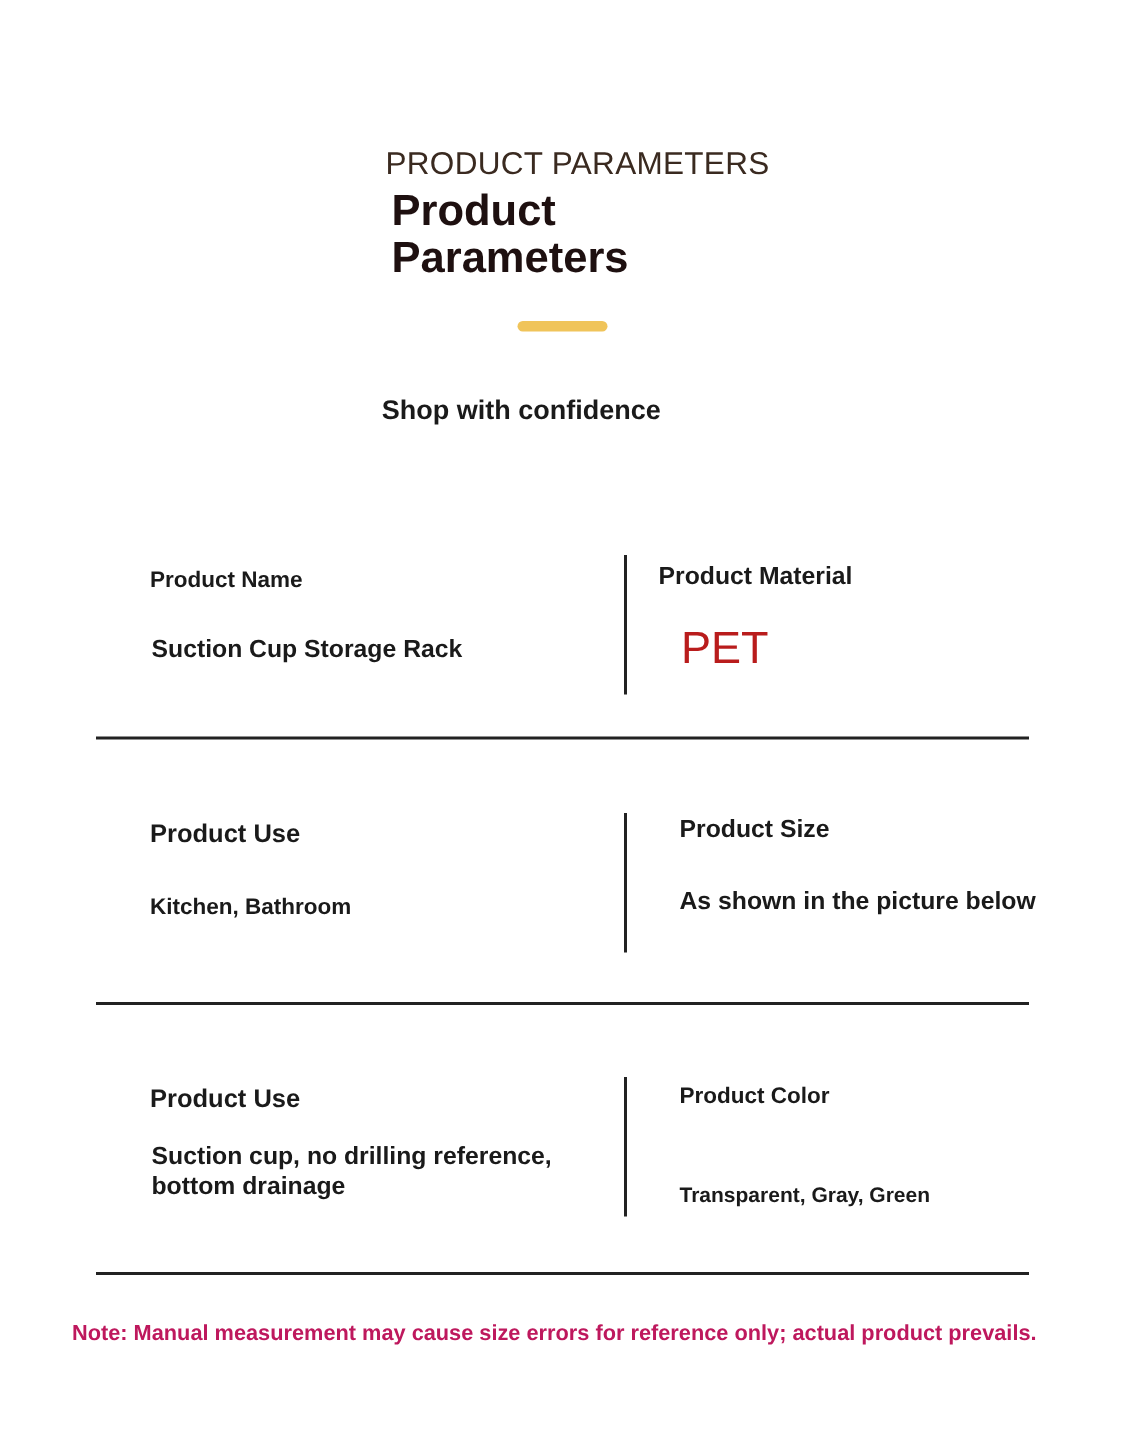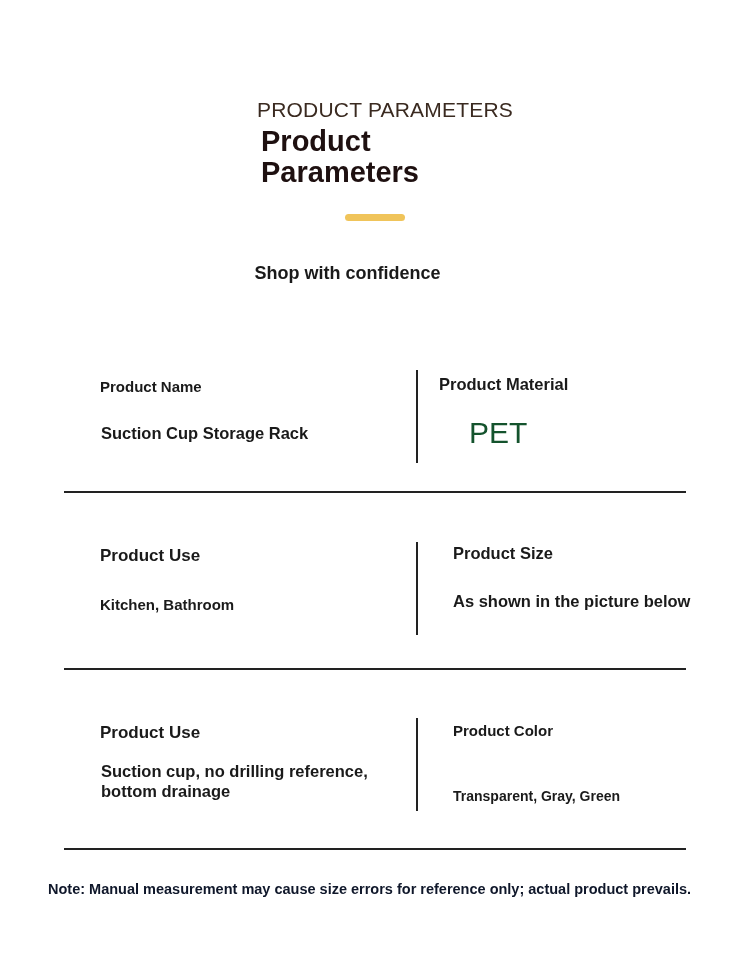--- a/index.html
+++ b/index.html
@@ -5,38 +5,38 @@
   html, body { margin:0; padding:0; background:#ffffff; }
   body { width:750px; height:969px; position:relative; overflow:hidden; font-family:"Liberation Sans", sans-serif; color:#111; }
   .abs { position:absolute; }
   .eyebrow { left:257px; top:98px; font-size:21px; color:#3a2a20; letter-spacing:0.2px; white-space:nowrap; }
   .title { left:249px; top:126px; font-size:29px; font-weight:bold; color:#1e1010; line-height:31px; width:260px;margin-left:12px; }
   .accent { left:345px; top:214px; width:60px; height:7px; border-radius:4px; background:#f0c45a; }
   .subtitle { left:13px; width:669px; top:243px; text-align:center; font-size:18px; font-weight:bold; color:#1a1a1a;margin-top:20px; }
   .label { font-weight:bold; color:#1a1a1a; white-space:nowrap; }
   .vdiv { width:2px; background:#222; }
   .hdiv { left:64px; width:622px; height:2px; background:#222; }
-  .note { left:48px; top:881px; font-size:14.5px; font-weight:bold; color:#0f172a; white-space:nowrap; }
+  .note { left:48px; top:881px; font-size:14.5px; font-weight:bold; color:#be185d; white-space:nowrap; }
 </style>
 </head>
 <body>
 
 <div class="abs eyebrow">PRODUCT PARAMETERS</div>
 <div class="abs title">
   <div>Product</div>
   <div>Parameters</div>
 </div>
 <div class="abs accent"></div>
 <div class="abs subtitle">Shop with confidence</div>
 
 <div class="abs label" style="left:100px;top:378px;font-size:15px;text-align:center;">Product Name</div>
 <div class="abs label" style="left:101px;top:424px;font-size:16.5px;">Suction Cup Storage Rack</div>
 <div class="abs vdiv" style="left:416px;top:370px;height:93px;"></div>
 <div class="abs label" style="left:439px;top:375px;font-size:16.5px;">Product Material</div>
-<div class="abs" style="left:469px;top:416px;font-size:30px;color:#14532d;">PET</div>
+<div class="abs" style="left:454px;top:416px;font-size:30px;color:#b91c1c;">PET</div>
 <div class="abs hdiv" style="top:491px;"></div>
 
 <div class="abs label" style="left:100px;top:546px;font-size:17px;">Product Use</div>
 <div class="abs label" style="left:100px;top:596px;font-size:15px;">Kitchen, Bathroom</div>
 <div class="abs vdiv" style="left:416px;top:542px;height:93px;"></div>
 <div class="abs label" style="left:453px;top:544px;font-size:16.5px;">Product Size</div>
 <div class="abs label" style="left:453px;top:592px;font-size:16.5px;">As shown in the picture below</div>
 <div class="abs hdiv" style="top:668px;"></div>
 
 <div class="abs label" style="left:100px;top:723px;font-size:17px;">Product Use</div>

